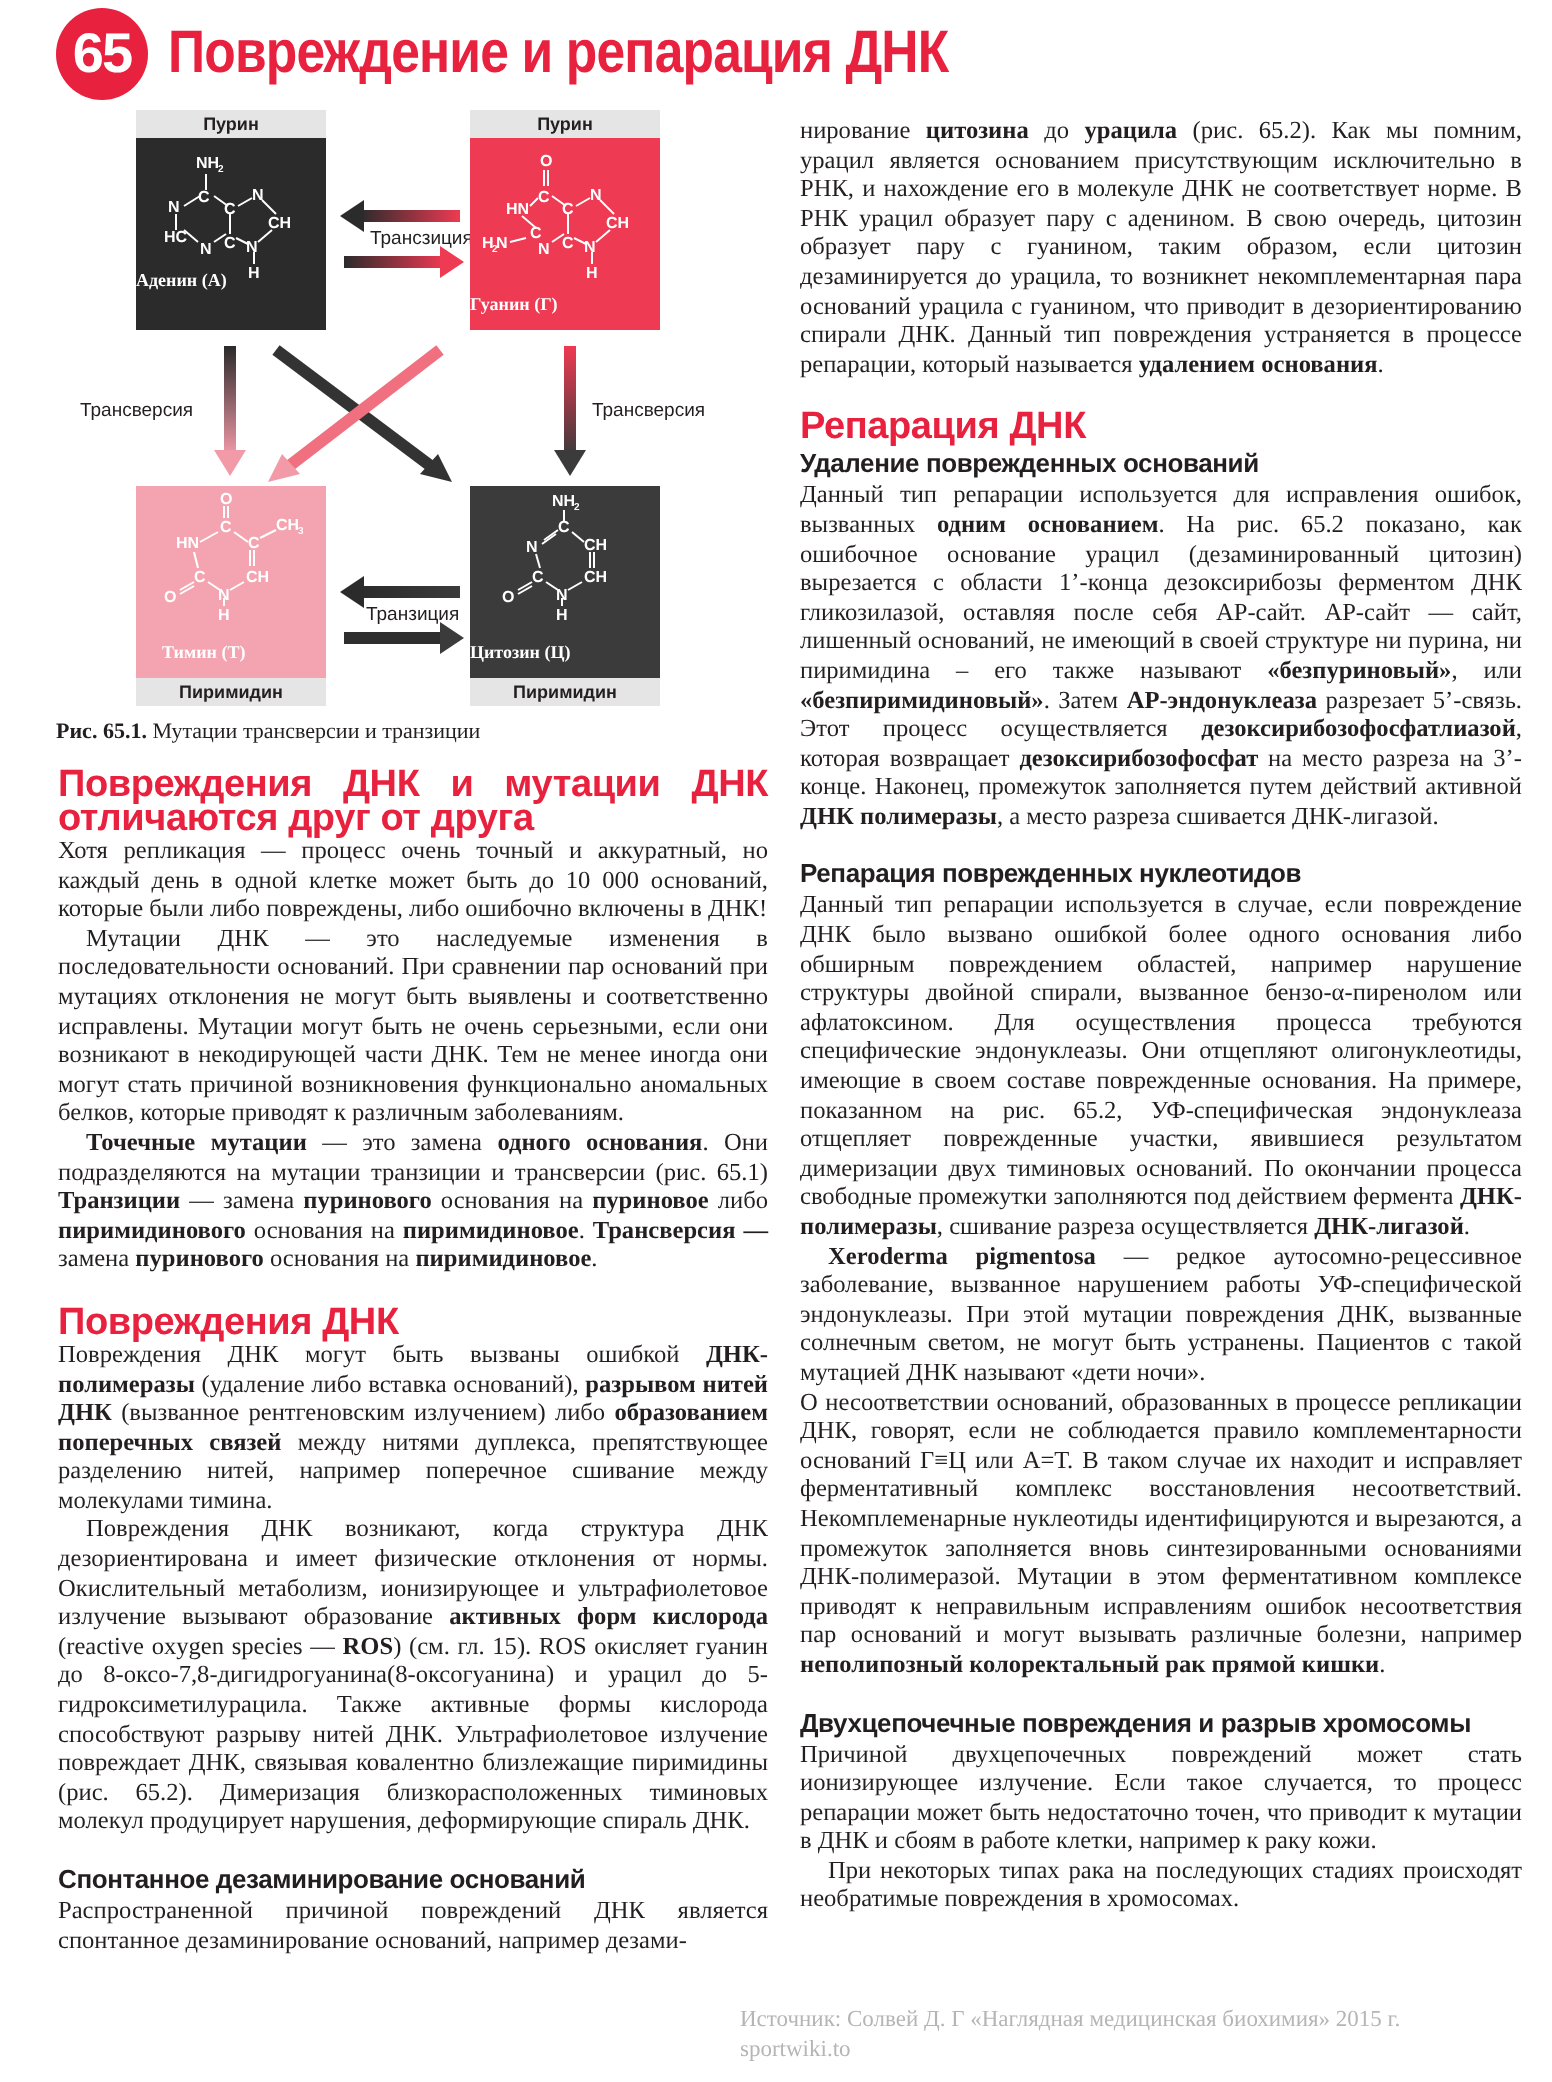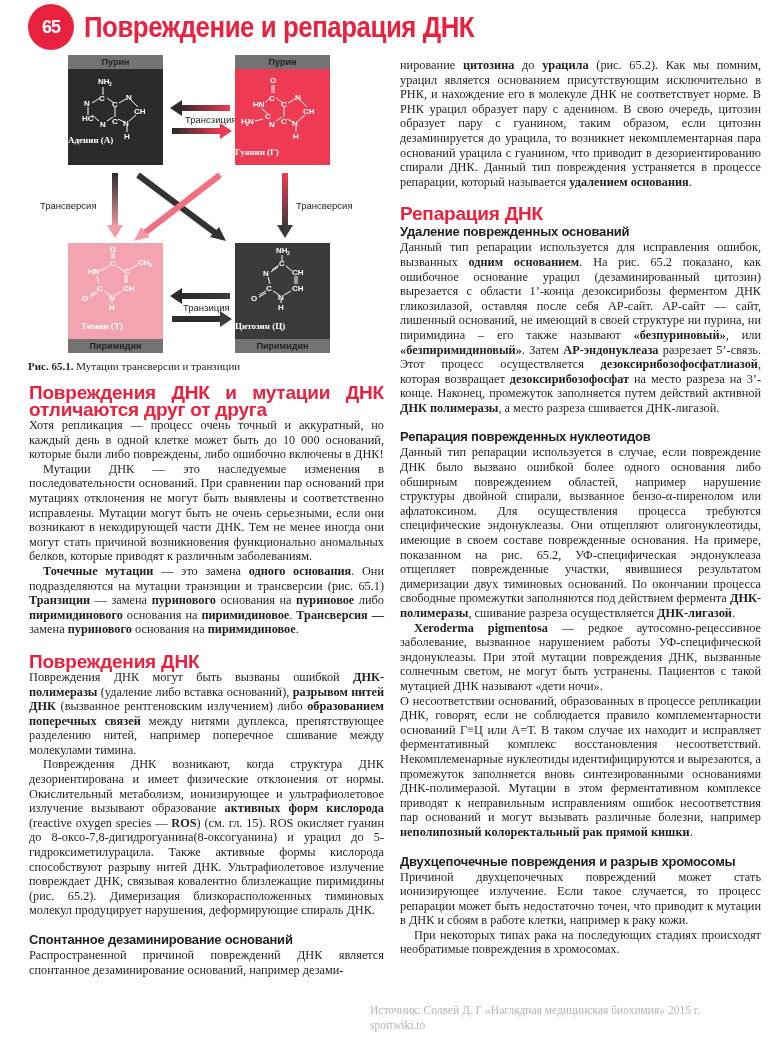--- a/index.html
+++ b/index.html
@@ -1,29 +1,29 @@
 <!DOCTYPE html>
 <html><head>
 <meta charset="utf-8">
 <style>
   * { box-sizing: border-box; margin: 0; padding: 0; }
   html, body { width: 776px; height: 1041px; background: #ffffff; overflow: hidden; }
   body { position: relative; font-family: "Liberation Serif", serif; color: #231f20; }
 
   .header { position: absolute; left: 28px; top: 4px; height: 46px; display: flex; align-items: center; }
   .chapter-num { width: 46px; height: 46px; border-radius: 50%; background: #e8213f; color: #fff;
-    font-family: "Liberation Sans", sans-serif; font-weight: bold; font-size: 18px;
+    font-family: "Liberation Sans", sans-serif; font-weight: bold; font-size: 28px;
     display: flex; align-items: center; justify-content: center; letter-spacing: -1px; }
   .chapter-title { margin-left: 10px; color: #e8213f; font-family: "Liberation Sans", sans-serif;
     font-weight: bold; font-size: 30px; letter-spacing: -0.5px; transform: scaleX(0.86); transform-origin: left center; }
 
   
   .diagram { position: absolute; left: 20px; top: 55px; width: 360px; height: 300px; }
   .base { position: absolute; width: 95px; height: 110px; }
-  .base .cap { position: absolute; left: 0; width: 100%; height: 14px; background: #737373;
+  .base .cap { position: absolute; left: 0; width: 100%; height: 14px; background: #e5e5e5;
     color: #231f20; font-family: "Liberation Sans", sans-serif; font-weight: bold; font-size: 9px;
     display: flex; align-items: center; justify-content: center; }
   .base .body { position: absolute; left: 0; width: 100%; color: #fff;
     font-family: "Liberation Sans", sans-serif; font-size: 8px; }
   .base .name { position: absolute; left: 0; width: 100%; font-weight: bold; font-size: 9px; }
   .base svg { position: absolute; left: 0; top: 0; }
   .dark .body { background: #2b2b2b; }
   .red .body { background: #ee3a52; }
   .pink .body { background: #f4a4b0; }
   .dark2 .body { background: #3b3b3b; }

